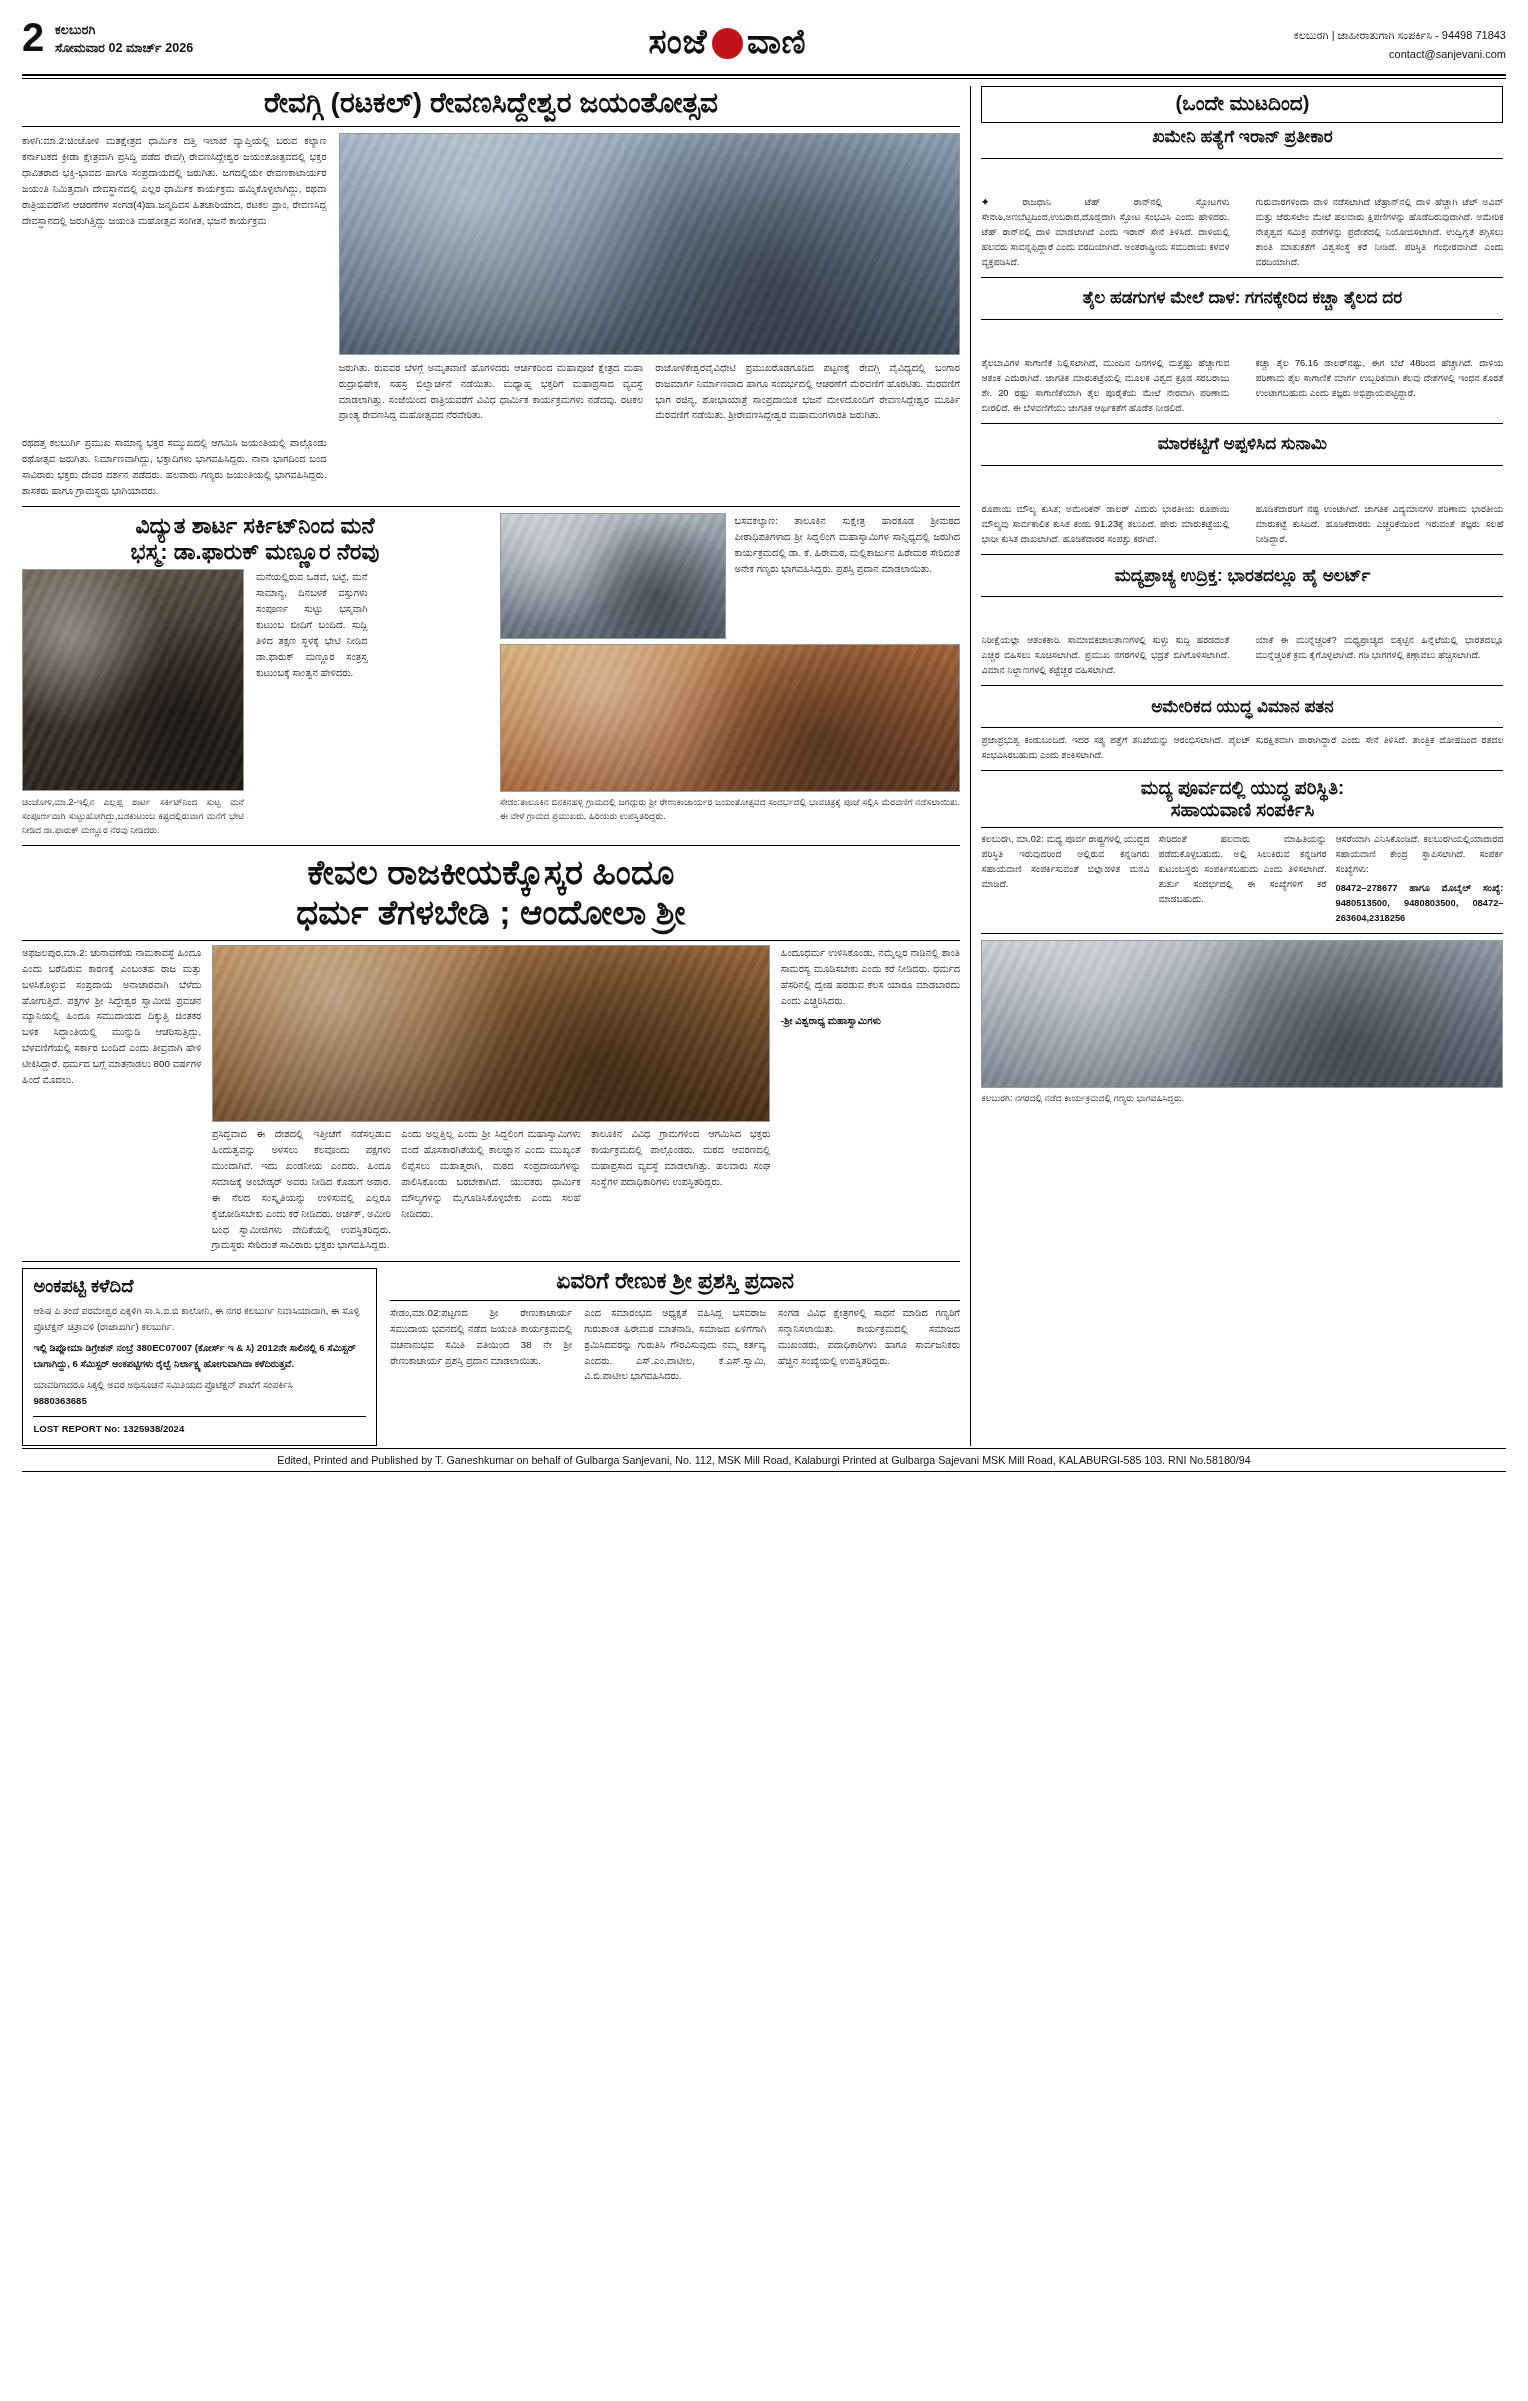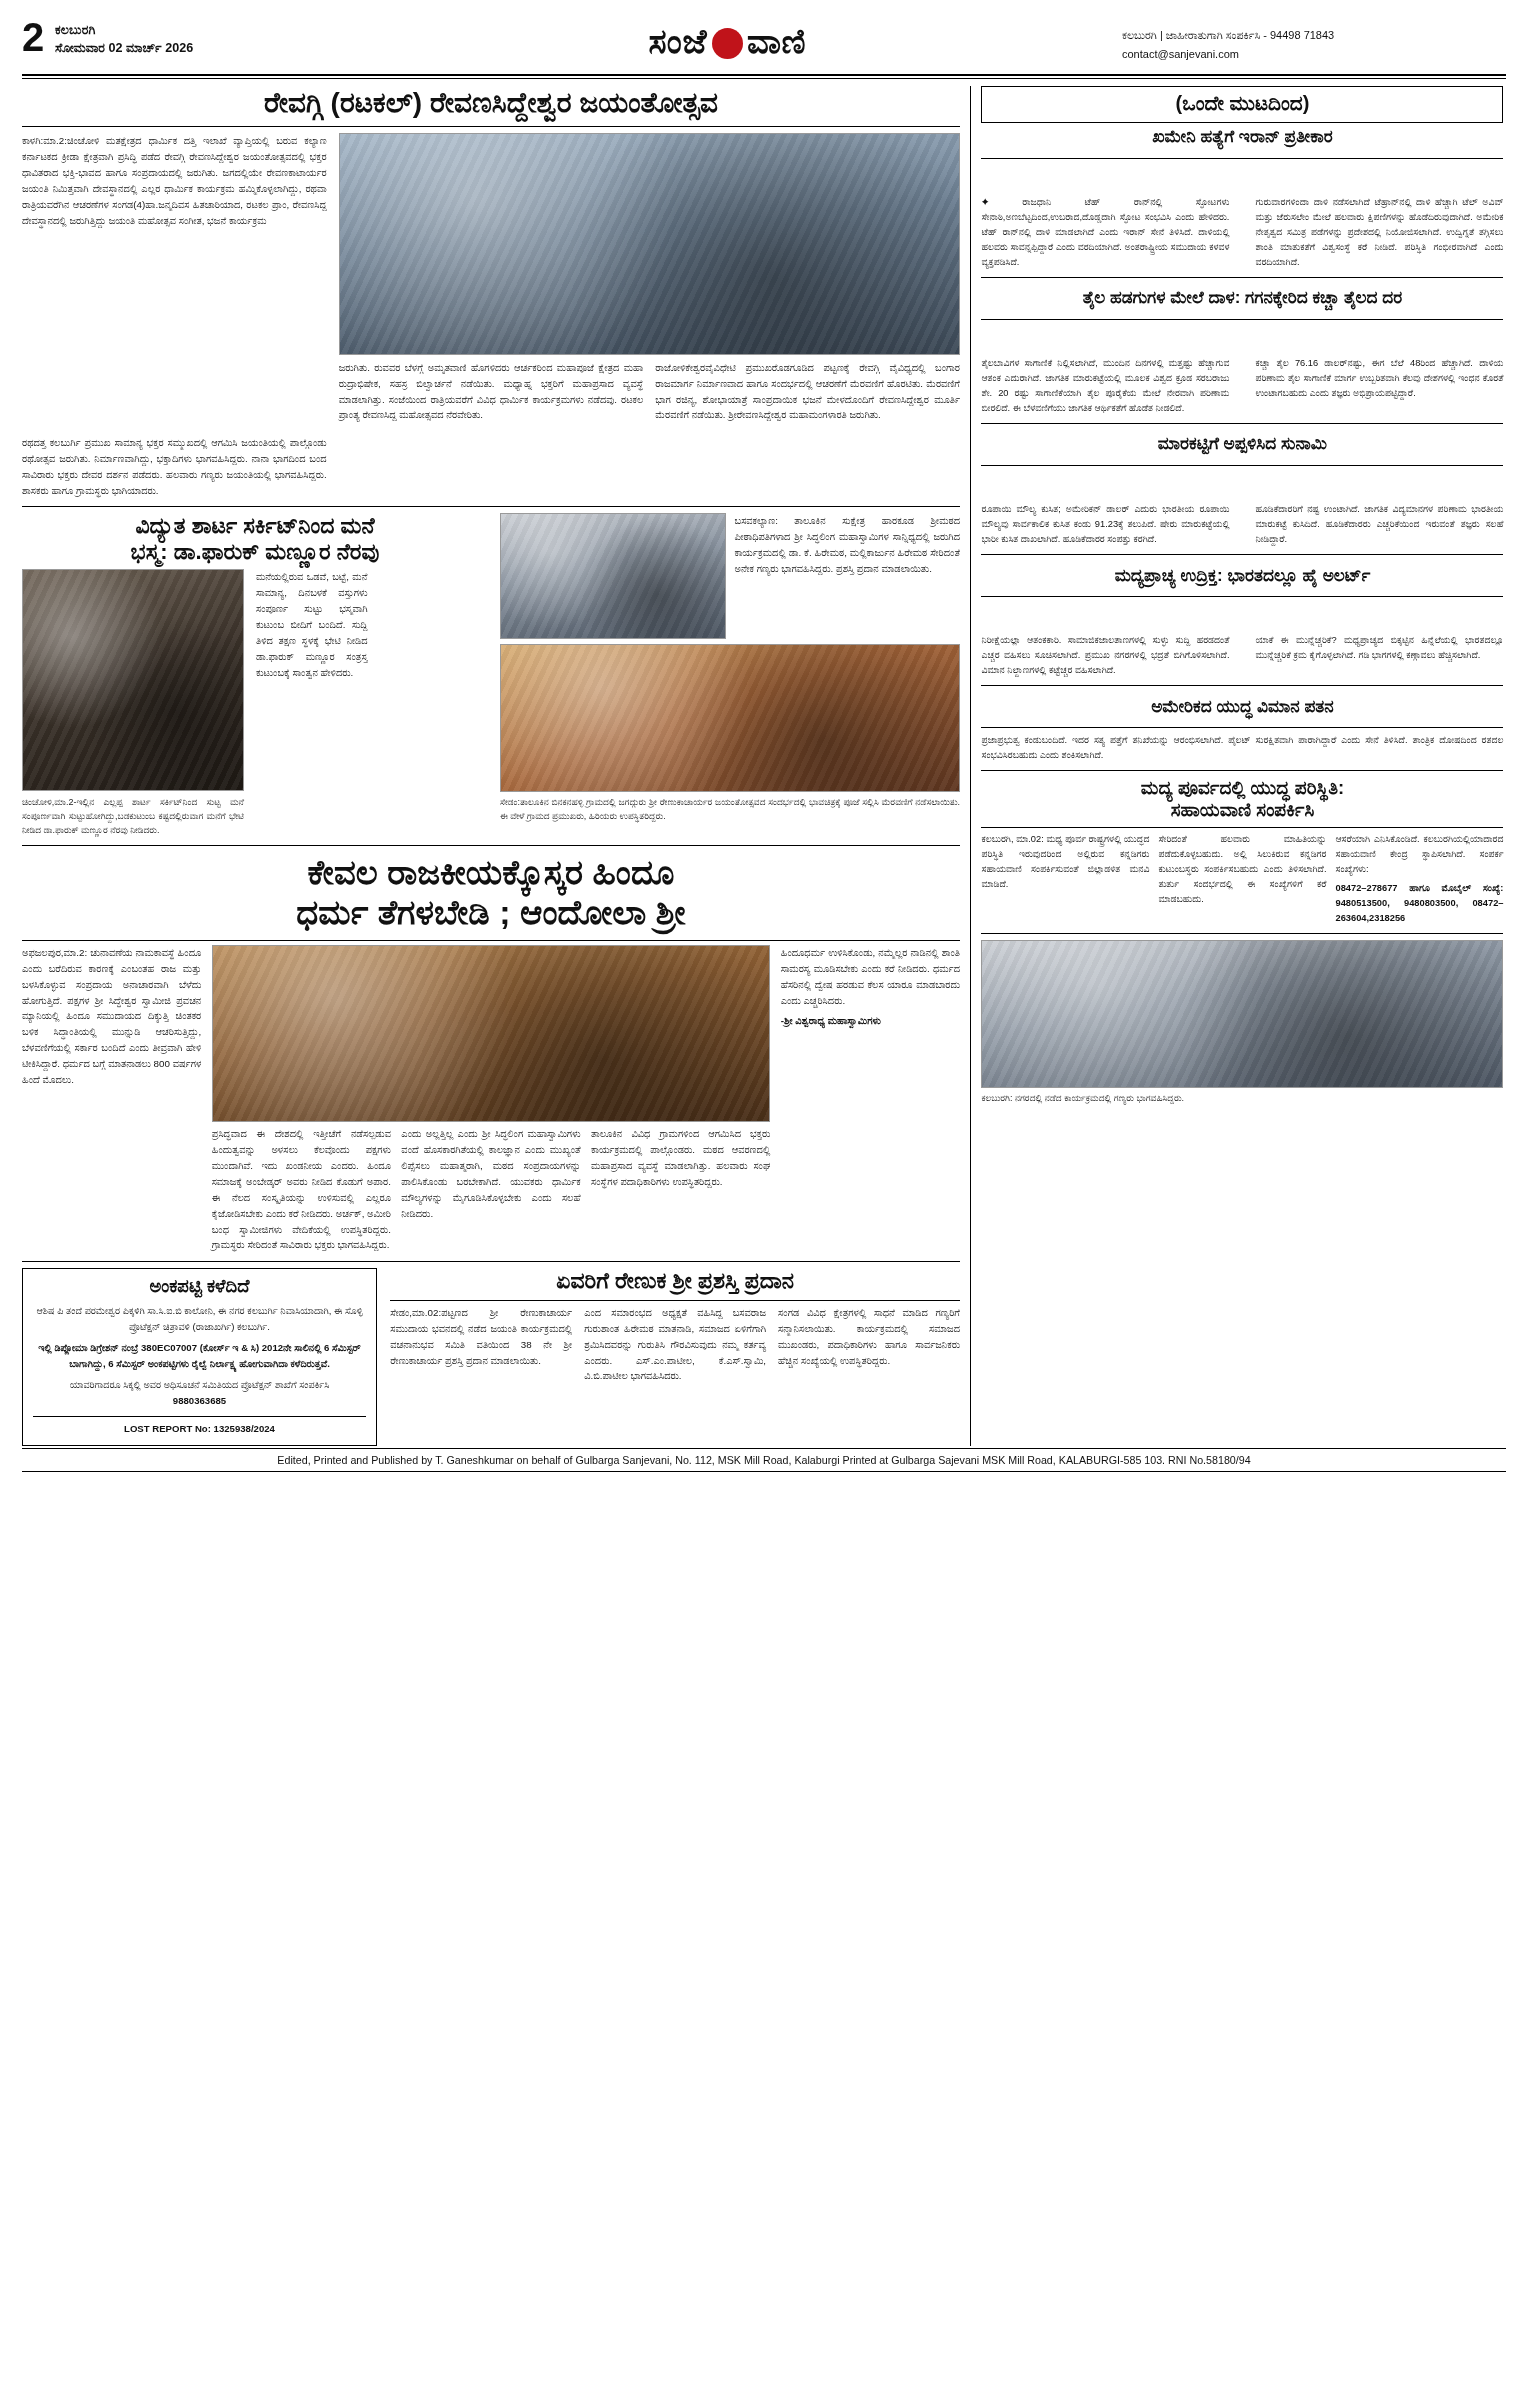--- a/index.html
+++ b/index.html
@@ -50,20 +50,21 @@
     font-weight: bold;
     letter-spacing: 0.7px;
   }
   .logo-dot {
     width: 31px; height: 31px; border-radius: 50%;
     background: #c0131a; display: inline-block;
     position: relative; top: 1.5px;
   }
   .mh-right {
     width: 384px;
+    text-align: right;
     font-size: 11px;
     padding-top: 7.4px;
     line-height: 1.7;
   }
   .rule-top { border-top: 2.2px solid #000; margin: 4.4px 0 0 0; }
   .rule-thin { border-top: 0.7px solid #000; margin-top: 1.5px; }
 
   
   .hl { font-weight: bold; }
   .headline {
@@ -145,21 +146,20 @@
     padding: 4.4px 0 4.4px;
     line-height: 1.2;
   }
   .rt-body { font-size: 9.3px; line-height: 1.6; text-align: justify; }
   .rt-2col { display: grid; grid-template-columns: 1fr 1fr; gap: 26px; margin-top: 36px; }
   .rt-3col { display: grid; grid-template-columns: repeat(3,1fr); gap: 9px; }
 
   .ad-box {
     border: 1.5px solid #000;
     padding: 7.4px 10.4px;
-    text-align: center;
   }
   .ad-title { font-size: 18px; font-weight: bold; margin-bottom: 6px; }
   .ad-body { font-size: 9.6px; line-height: 1.7; }
   .ad-strong { font-weight: bold; }
 
   .footer-bar {
     border-top: 1.5px solid #000;
     border-bottom: 1.5px solid #000;
     margin-top: 2px;
     padding: 5.2px 0;

